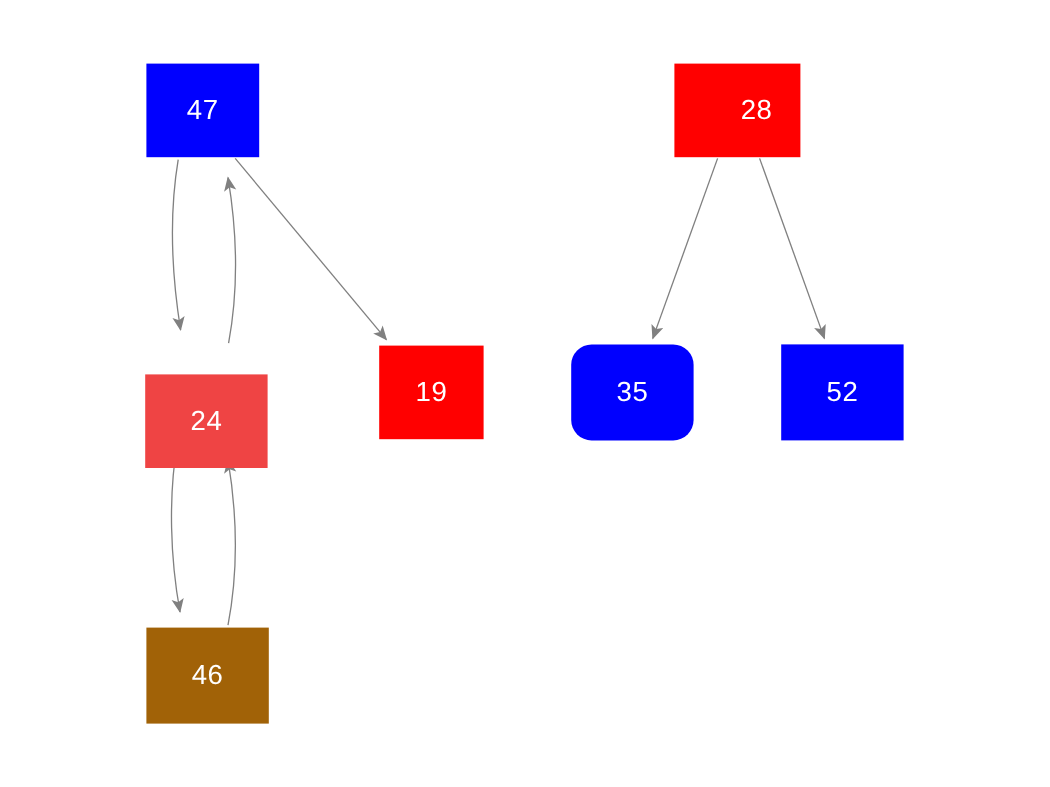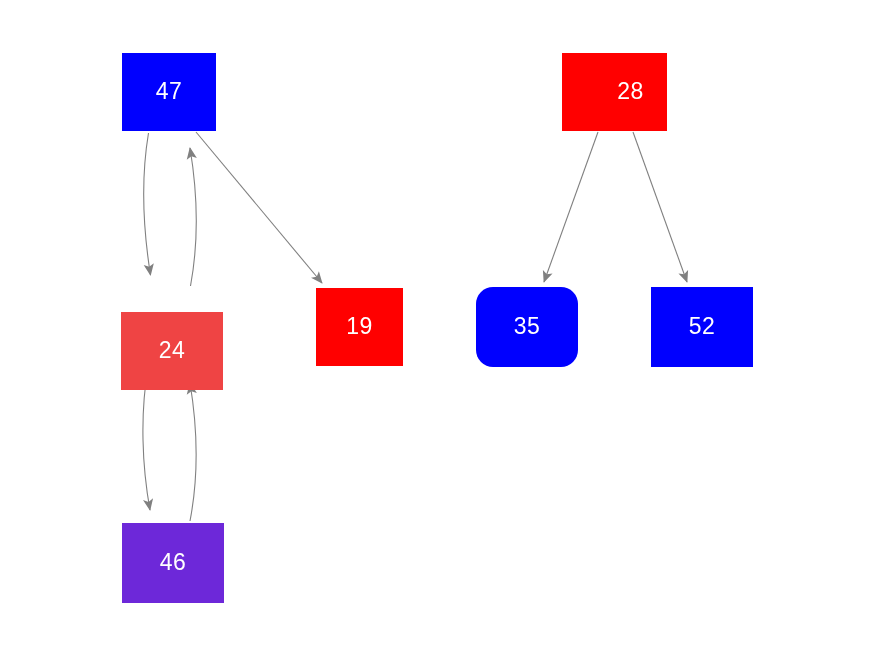--- a/index.html
+++ b/index.html
@@ -77,21 +77,21 @@
   </div>
 
   <div class="node" style="left:121px; top:288px; width:102px; height:78px; background:#ef4444;margin-top:24px;">
     <span class="node-label">24</span>
   </div>
 
   <div class="node" style="left:298px; top:288px; width:87px; height:78px; background:#ff0000;margin-left:18px;">
     <span class="node-label">19</span>
   </div>
 
-  <div class="node" style="left:122px; top:523px; width:102px; height:80px; background:#6d28d9;">
+  <div class="node" style="left:122px; top:523px; width:102px; height:80px; background:#a16207;">
     <span class="node-label">46</span>
   </div>
 
   <div class="node" style="left:562px; top:53px; width:105px; height:78px; background:#ff0000;padding-left:32px;">
     <span class="node-label">28</span>
   </div>
 
   <div class="node" style="left:476px; top:287px; width:102px; height:80px; background:#0000ff;border-radius:17px;">
     <span class="node-label">35</span>
   </div>

